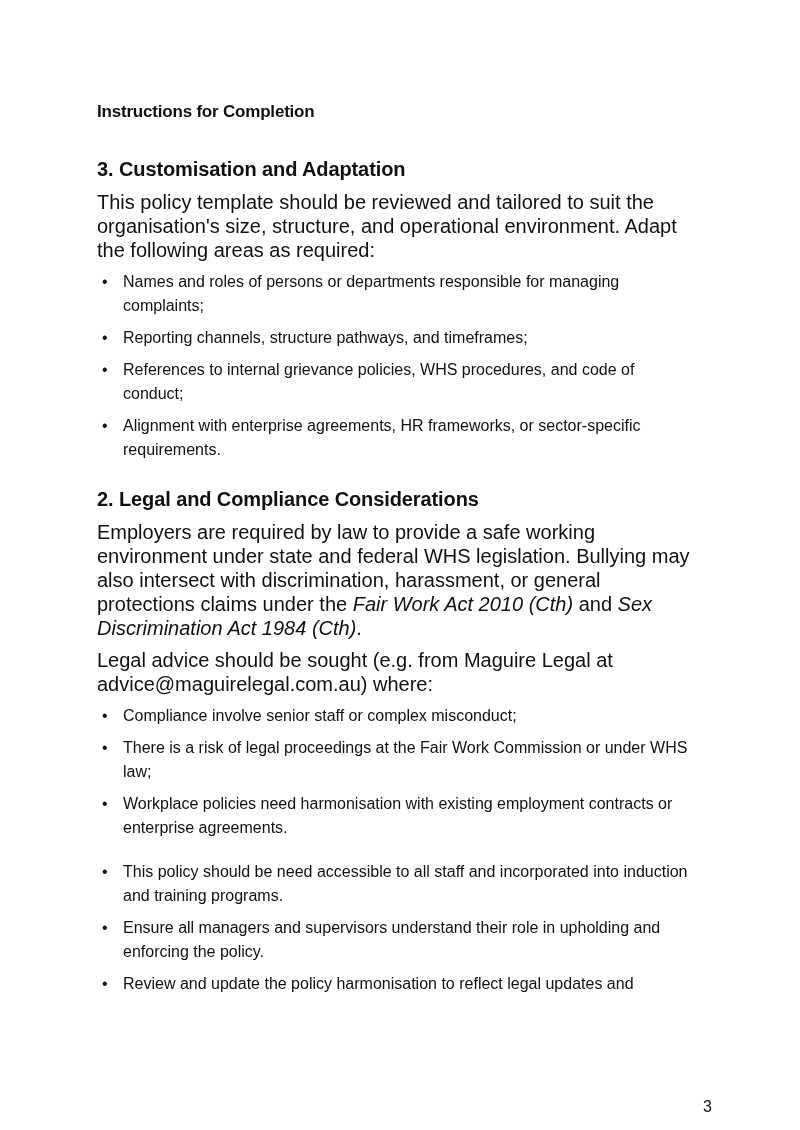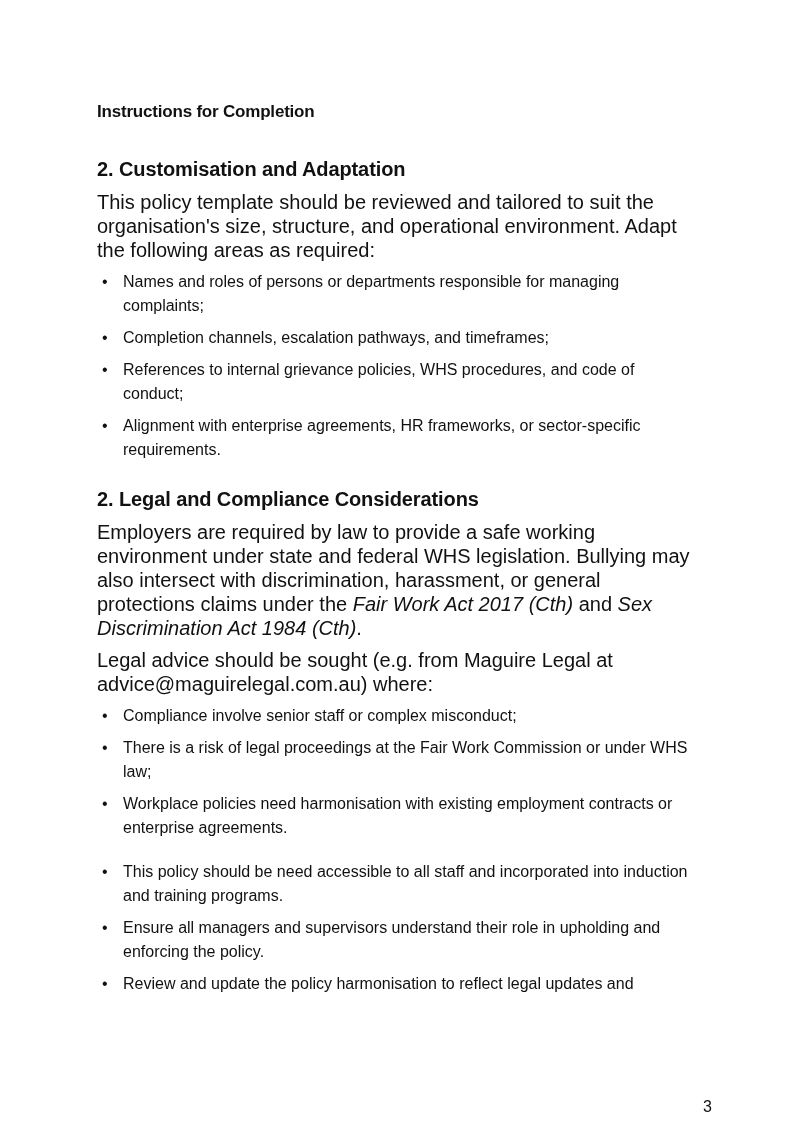--- a/index.html
+++ b/index.html
@@ -70,33 +70,33 @@
       font-size: 16px;
     }
   </style>
 </head>
 <body>
 
 <div class="page">
   <h1>Instructions for Completion</h1>
 
   <div class="section s1">
-    <h2>2. Customisation and Adaptation</h2>
+    <h2>3. Customisation and Adaptation</h2>
     <p>This policy template should be reviewed and tailored to suit the organisation's size, structure, and operational environment. Adapt the following areas as required:</p>
     <ul>
       <li><span class="bullet">•</span><span>Names and roles of persons or departments responsible for managing complaints;</span></li>
-      <li><span class="bullet">•</span><span>Completion channels, escalation pathways, and timeframes;</span></li>
+      <li><span class="bullet">•</span><span>Reporting channels, structure pathways, and timeframes;</span></li>
       <li><span class="bullet">•</span><span>References to internal grievance policies, WHS procedures, and code of conduct;</span></li>
       <li><span class="bullet">•</span><span>Alignment with enterprise agreements, HR frameworks, or sector-specific requirements.</span></li>
     </ul>
   </div>
 
   <div class="section s2">
     <h2>2. Legal and Compliance Considerations</h2>
-    <p><span>Employers are required by law to provide a safe working environment under state and federal WHS legislation. Bullying may also intersect with discrimination, harassment, or general protections claims under the </span><em>Fair Work Act 2017 (Cth)</em><span> and </span><em>Sex Discrimination Act 1984 (Cth)</em><span>.</span></p>
+    <p><span>Employers are required by law to provide a safe working environment under state and federal WHS legislation. Bullying may also intersect with discrimination, harassment, or general protections claims under the </span><em>Fair Work Act 2010 (Cth)</em><span> and </span><em>Sex Discrimination Act 1984 (Cth)</em><span>.</span></p>
     <p>Legal advice should be sought (e.g. from Maguire Legal at advice@maguirelegal.com.au) where:</p>
     <ul>
       <li><span class="bullet">•</span><span>Compliance involve senior staff or complex misconduct;</span></li>
       <li><span class="bullet">•</span><span>There is a risk of legal proceedings at the Fair Work Commission or under WHS law;</span></li>
       <li><span class="bullet">•</span><span>Workplace policies need harmonisation with existing employment contracts or enterprise agreements.</span></li>
     </ul>
   </div>
 
   <div class="section s3">
     <ul>

